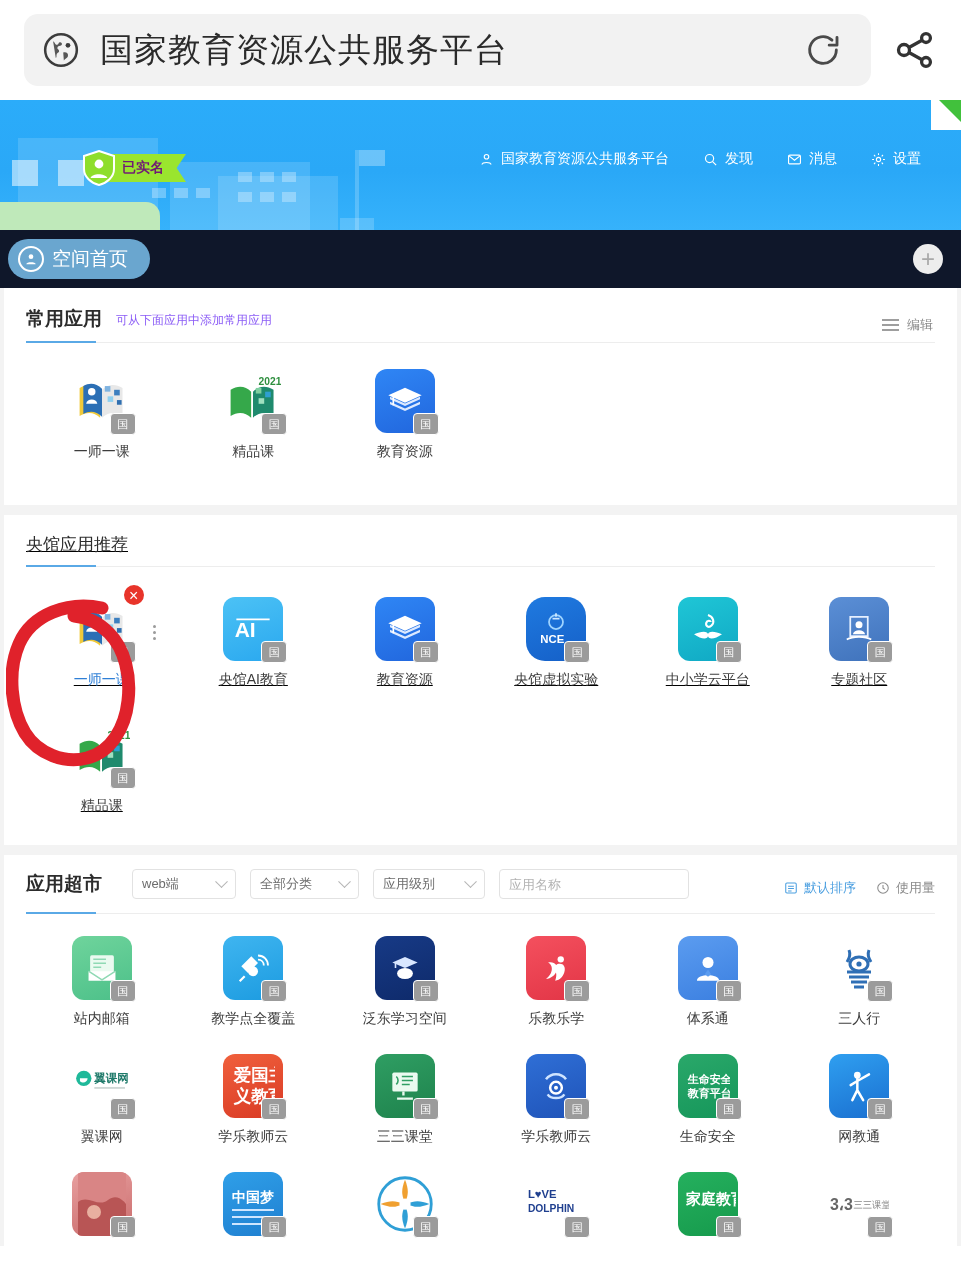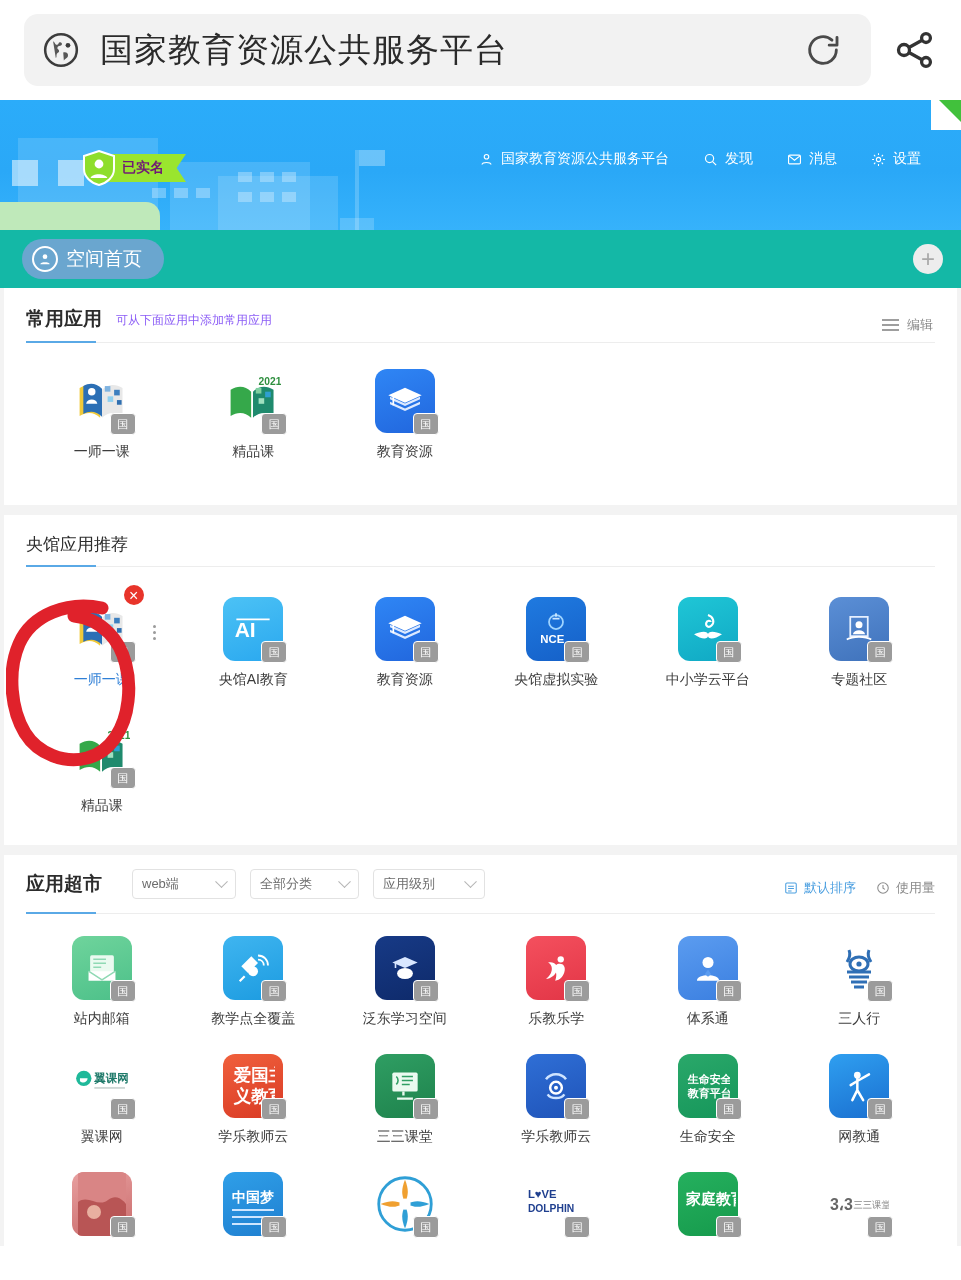--- a/index.html
+++ b/index.html
@@ -71,22 +71,22 @@
   .banner-nav {
     position: absolute; right: 40px; top: 50px;
     display: flex; align-items: center; gap: 34px;
     color: #ffffff; font-size: 14px;
   }
   .banner-nav .nav-item { display: flex; align-items: center; gap: 7px; white-space: nowrap; }
   .banner-nav svg { width: 15px; height: 15px; }
 
   
   .tabstrip {
-    height: 58px; background: #14b8a6; position: relative;
-    display: flex; align-items: center; padding-left: 22px;
+    height: 58px; background: #0f172a; position: relative;
+    display: flex; align-items: center; padding-left: 8px;
   }
   .space-tab {
     display: flex; align-items: center; gap: 8px;
     background: #6aa6cf; color: #ffffff; border-radius: 22px;
     padding: 7px 22px 7px 10px; font-size: 19px;
   }
   .space-tab .u-icon {
     width: 26px; height: 26px; border: 2px solid #fff; border-radius: 50%;
     display:flex; align-items:center; justify-content:center;
   }
@@ -368,21 +368,21 @@
         </div>
         <span class="app-label">教育资源</span>
       </div>
 
       <div></div>
         <div></div>
         <div></div>
     </div>
   </div>
 
-  <div class="card" style="position:relative;">
+  <div class="card" style="position:relative;text-decoration:underline;">
     <div class="card-head">
       <span class="card-title plain">央馆应用推荐</span>
     </div>
     <div class="rule"></div>
     <div class="grid" style="padding-top:30px;padding-bottom:30px;row-gap:34px;">
 
       <div class="app">
         <div class="app-ico-wrap">
           <div class="app-ico plain">
             <svg viewBox="0 0 60 60" width="56" height="56">
@@ -431,21 +431,21 @@
               <path d="M10 19v10" stroke="#fff" stroke-width="2"></path>
             </svg>
           </div>
           <span class="badge-guo">国</span>
         </div>
         <span class="app-label">教育资源</span>
       </div>
 
       <div class="app">
         <div class="app-ico-wrap">
-          <div class="app-ico" style="background:linear-gradient(160deg,#1f7ae0,#1560c8);">
+          <div class="app-ico" style="background:linear-gradient(160deg,#1f7ae0,#1560c8);border-radius:19px;">
             <svg viewBox="0 0 48 48" width="42" height="42">
               <circle cx="24" cy="16" r="8" fill="none" stroke="#9fd4ff" stroke-width="2"></circle>
               <path d="M20 12h8M24 6v4" stroke="#cfe8ff" stroke-width="2"></path>
               <text x="6" y="40" font-size="13" font-weight="bold" fill="#fff" font-family="Liberation Sans, sans-serif">NCE</text>
             </svg>
           </div>
           <span class="badge-guo">国</span>
         </div>
         <span class="app-label">央馆虚拟实验</span>
       </div>
@@ -507,20 +507,27 @@
       </div>
       <div class="select w2">
         <span>全部分类</span>
         <span class="chev"></span>
       </div>
       <div class="select w3">
         <span>应用级别</span>
         <span class="chev"></span>
       </div>
 
+      <div class="search-box">
+        <input type="text" placeholder="应用名称" style="">
+        <svg viewBox="0 0 24 24" fill="none" stroke="currentColor" stroke-width="2">
+          <circle cx="10.5" cy="10.5" r="6.5"></circle>
+            <path d="M15.4 15.4 21 21"></path>
+        </svg>
+      </div>
 
       <div class="sorts">
         <span class="sort on">
           <svg viewBox="0 0 24 24" fill="none" stroke="currentColor" stroke-width="1.8">
             <rect x="3" y="3.5" width="18" height="17" rx="2"></rect>
               <path d="M7 9h10M7 13h10M7 17h6"></path>
           </svg>
           <span>默认排序</span>
         </span>
         <span class="sort">

